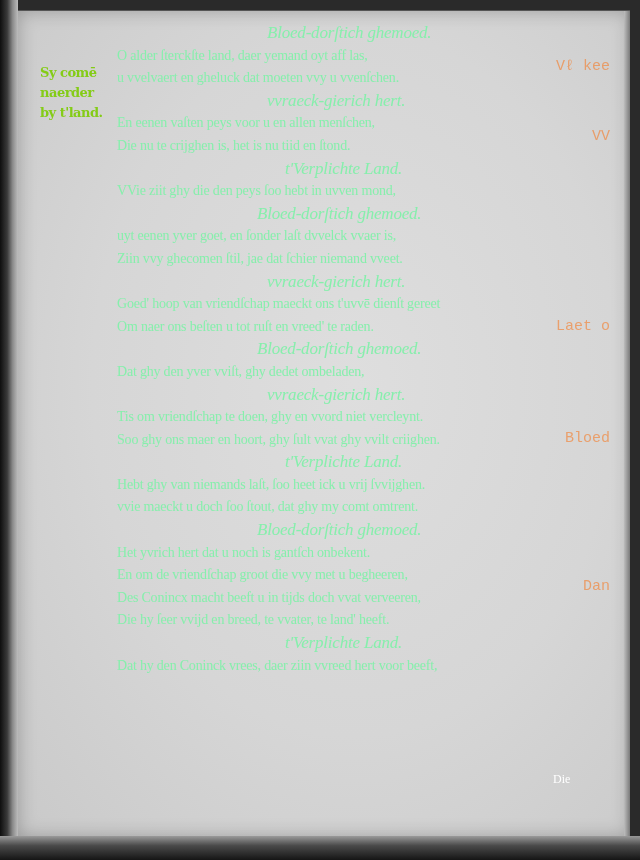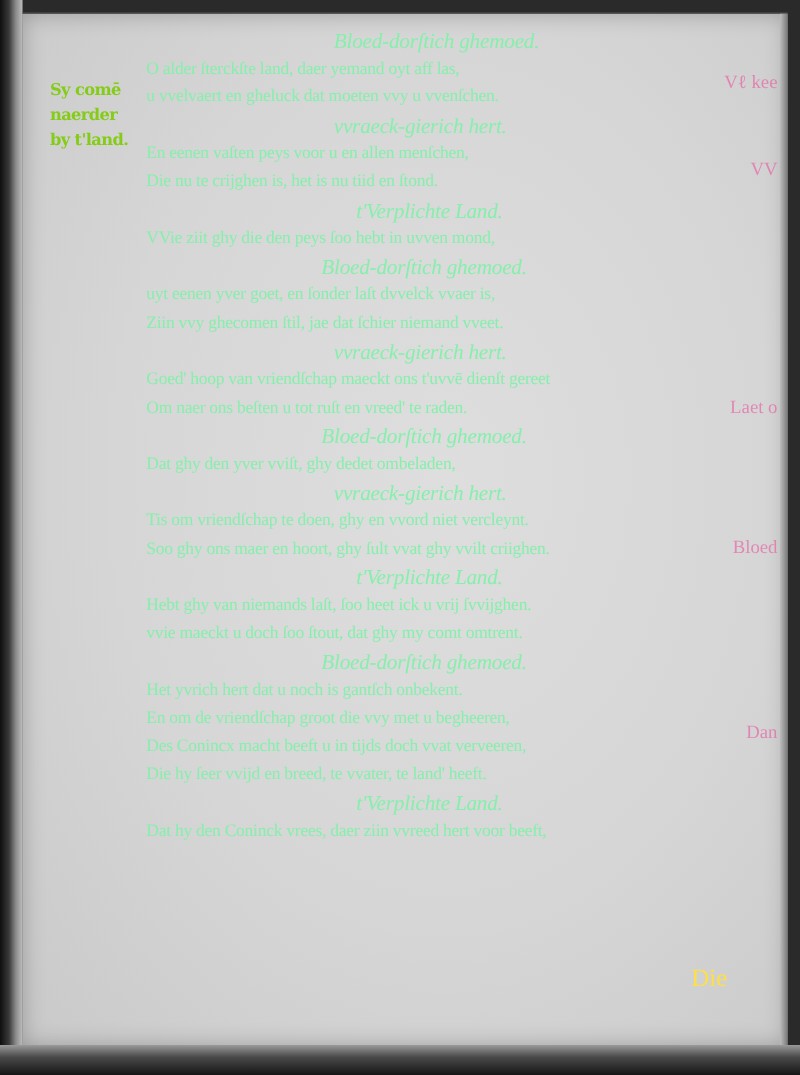--- a/index.html
+++ b/index.html
@@ -25,39 +25,39 @@
   }
   .page-right-edge {
     position: absolute; right: 0; top: 0; width: 6px; height: 100%;
     background: linear-gradient(90deg, #bdbdbd, #7a7a7a);
   }
   .page-bottom {
     position: absolute; left: 0; top: 836px; width: 640px; height: 24px;
     background: linear-gradient(180deg, #9a9a9a 0%, #4a4a4a 40%, #151515 100%);
   }
   .bleed {
-    position: absolute; right: 18px; color: #ec4899; opacity: 0.55;
-    font-size: 15px; white-space: nowrap; filter: blur(0.6px);
+    position: absolute; right: 30px; color: #f97316; opacity: 0.55;
+    font-size: 15px; white-space: nowrap; filter: blur(0.6px); font-family: Liberation Mono, monospace;
   }
   .text-block {
     position: absolute; left: 117px; top: 22px; width: 480px;
     color: #86efac;
   }
   .line {
     height: 22.6px; line-height: 22.6px;
     font-size: 14px; white-space: nowrap; letter-spacing: -0.2px;
   }
   .speaker {
     font-style: italic; font-size: 17px;
     padding-left: var(--indent, 150px);
   }
   .verse { padding-left: 0; }
   .catchword {
     position: absolute; left: 553px; top: 772px;
-    font-size: 20px; color: #fde047;
+    font-size: 12px; color: #ffffff;
   }
   .marginal {
     position: absolute; left: 40px; top: 63px;
     font-family: "DejaVu Serif", serif; font-size: 13px; line-height: 20px;
     color: #84cc16; font-weight: bold; letter-spacing: -0.5px;
   }
   .marginal div { height: 20px; }
 </style>
 </head>
 <body>

